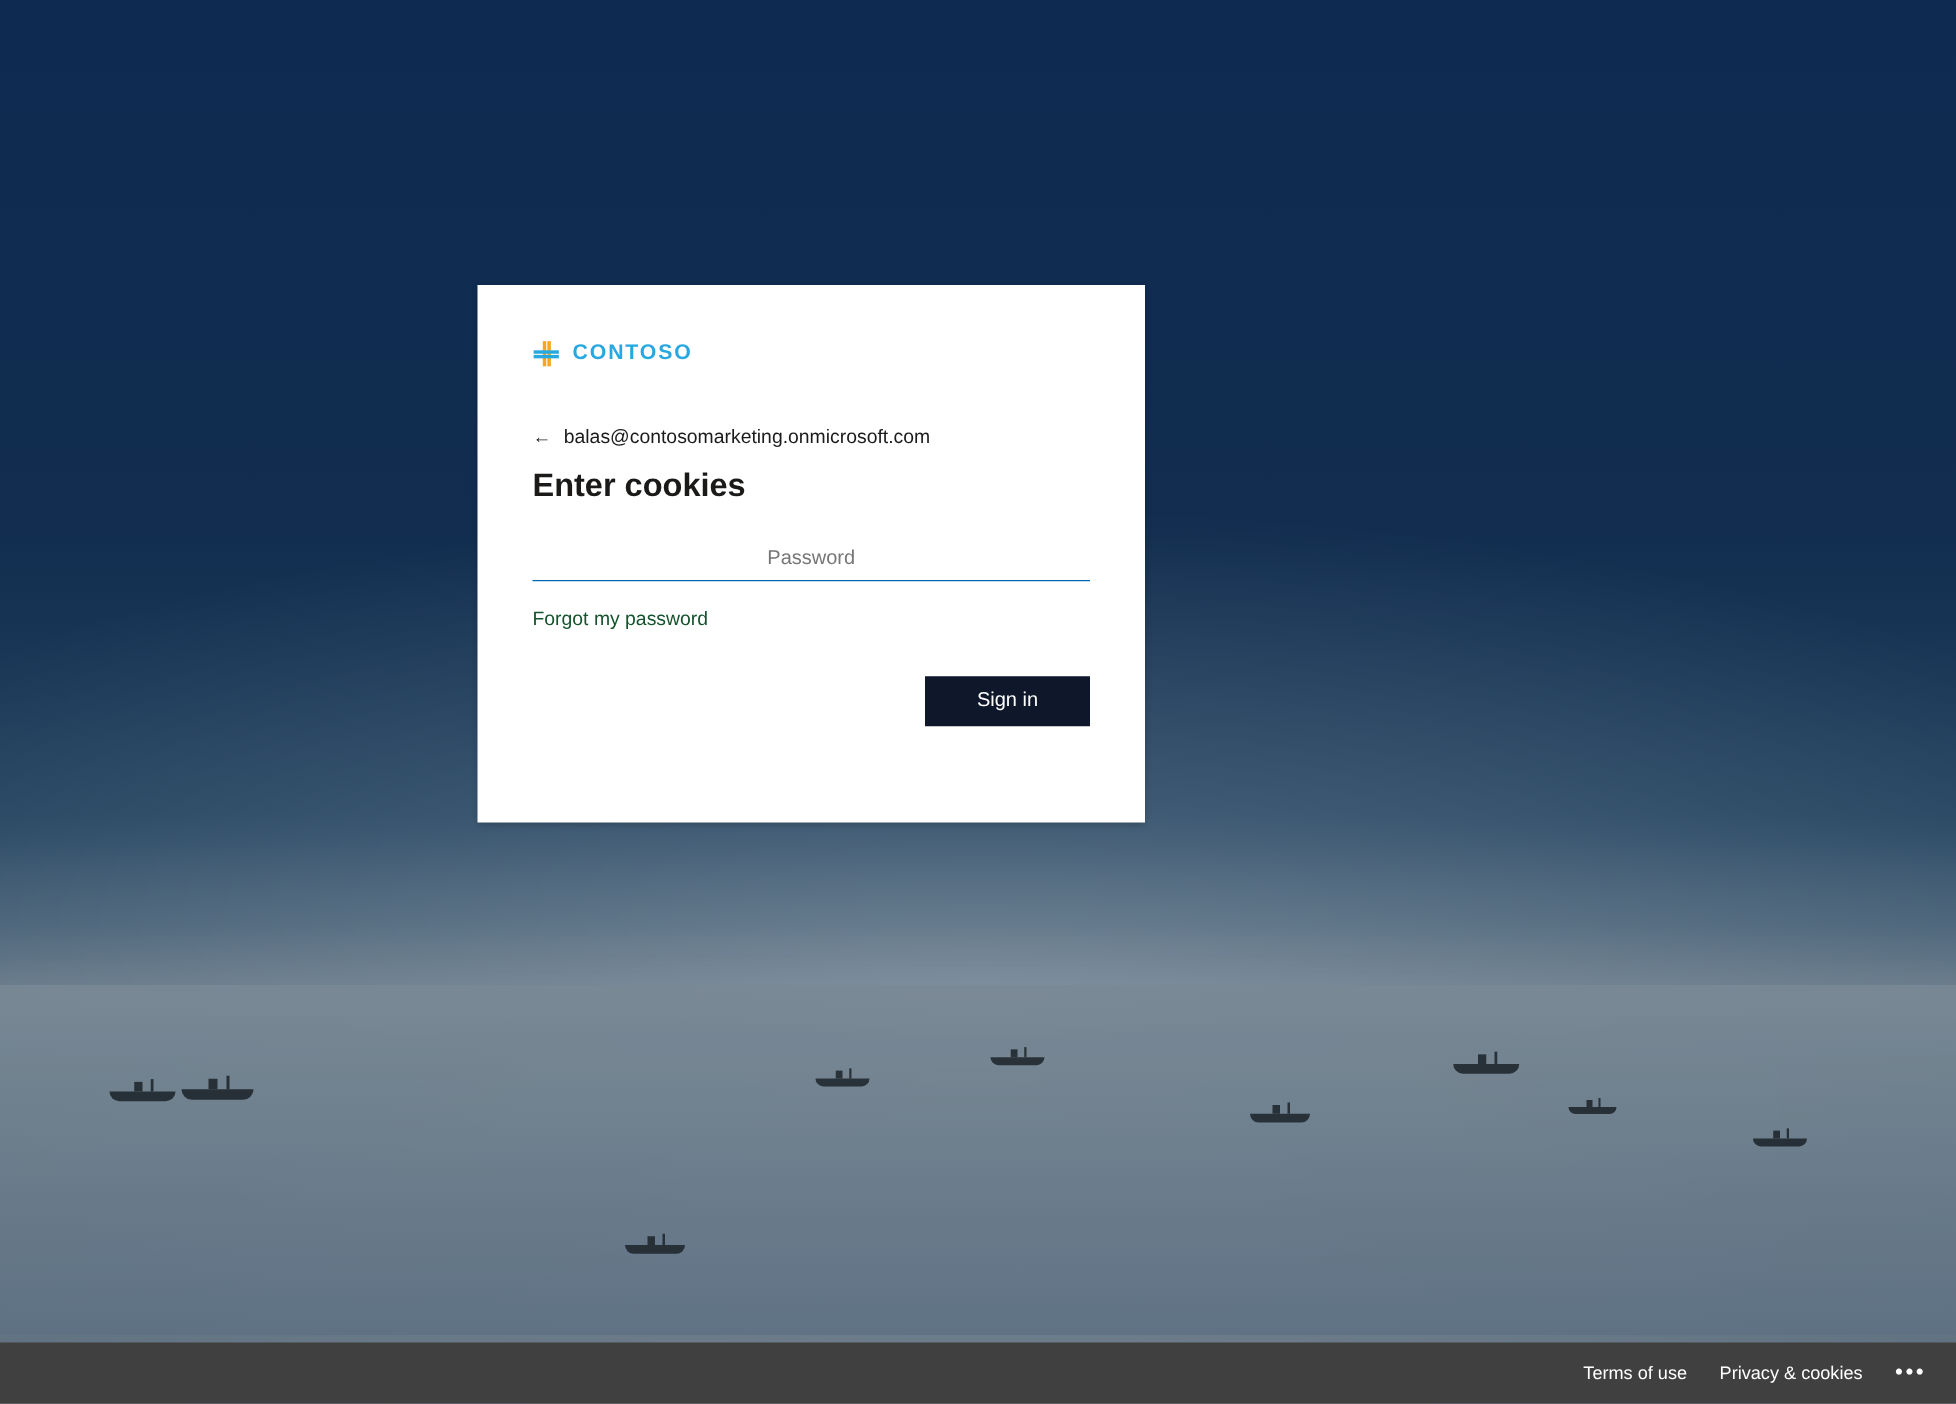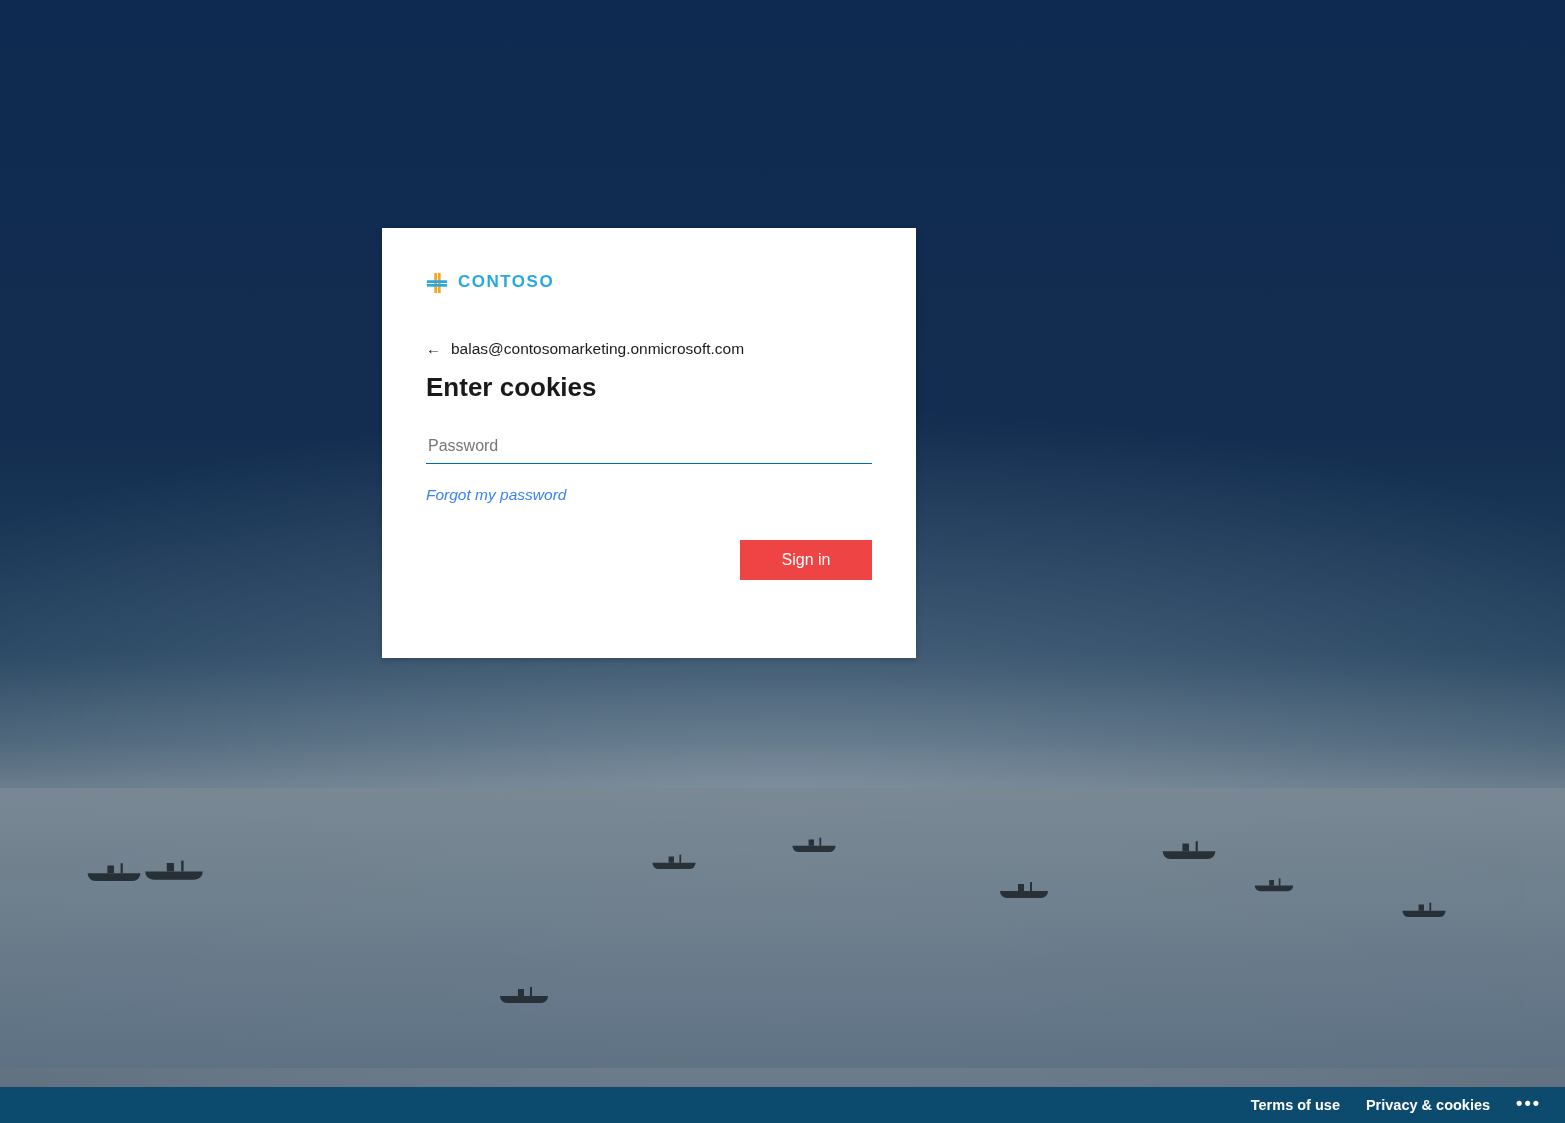--- a/index.html
+++ b/index.html
@@ -29,44 +29,44 @@
     .ship.s1{left:90px;  bottom:188px;transform:scale(1.1);}
     .ship.s2{left:150px; bottom:190px;transform:scale(1.2);}
     .ship.s3{left:500px; bottom:65px; transform:scale(1.0);}
     .ship.s4{left:650px; bottom:198px;transform:scale(.9);}
     .ship.s5{left:790px; bottom:215px;transform:scale(.9);}
     .ship.s6{left:1000px;bottom:170px;transform:scale(1.0);}
     .ship.s7{left:1165px;bottom:210px;transform:scale(1.1);}
     .ship.s8{left:1250px;bottom:175px;transform:scale(.8);}
     .ship.s9{left:1400px;bottom:150px;transform:scale(.9);}
     
-    .footer{position:absolute;left:0;right:0;bottom:0;height:36px;background:#0c4a6e;display:flex;justify-content:flex-end;align-items:center;padding:0 24px;gap:26px;color:#fff;font-size:14.5px;font-weight:bold;}
+    .footer{position:absolute;left:0;right:0;bottom:0;height:49px;background:#404040;display:flex;justify-content:flex-end;align-items:center;padding:0 24px;gap:26px;color:#fff;font-size:14.5px;}
     .footer a{color:#fff;text-decoration:none;cursor:pointer;}
     .footer .dots{letter-spacing:2px;font-size:18px;line-height:0;display:inline-block;transform:translateY(-2px);}
     
     .card{
       position:absolute; left:382px; top:228px; width:534px; height:430px;
       background:#fff; box-shadow:0 2px 6px rgba(0,0,0,.2);
       padding:44px 44px 36px 44px;
     }
     .logo{display:flex;align-items:flex-start;gap:10px;margin-bottom:42px;}
     .logo svg{width:22px;height:22px;}
     .logo .brand{color:#28a8e0;font-weight:700;letter-spacing:1.5px;font-size:17px;}
     .identity{display:flex;align-items:center;gap:10px;margin-bottom:14px;color:#1b1b1b;font-size:15.5px;}
     .identity .back-arrow{font-size:15px;line-height:1;display:inline-block;transform:translateY(-1px);cursor:pointer;}
     .title{font-size:26px;font-weight:600;color:#1b1a19;margin-bottom:28px;}
     .field{width:100%;}
     .field input{
-      width:100%; border:none; border-bottom:1px solid #0067b8; padding:6px 2px 8px; font-size:16px; outline:none; background:transparent;
+      width:100%; border:none; border-bottom:1px solid #0067b8; padding:6px 2px 8px; font-size:16px; outline:none; background:transparent;text-align:center;
     }
     .field input::placeholder{color:#767676;}
     .forgot{margin-top:22px;}
-    .forgot a{color:#3b82f6;text-decoration:none;font-size:15.5px;cursor:pointer;font-style:italic;}
+    .forgot a{color:#14532d;text-decoration:none;font-size:15.5px;cursor:pointer;}
     .actions{display:flex;justify-content:flex-end;margin-top:36px;}
-    .btn-primary{background:#ef4444;color:#fff;border:none;min-width:132px;height:40px;font-size:16px;cursor:pointer;}
+    .btn-primary{background:#0f172a;color:#fff;border:none;min-width:132px;height:40px;font-size:16px;cursor:pointer;}
   </style>
 </head>
 <body>
 
 <div class="sky"></div>
 <div class="horizon-hills"></div>
 <div class="sea">
   <div class="ship s1">
       <div class="hull"></div>
       <div class="stack"></div>

